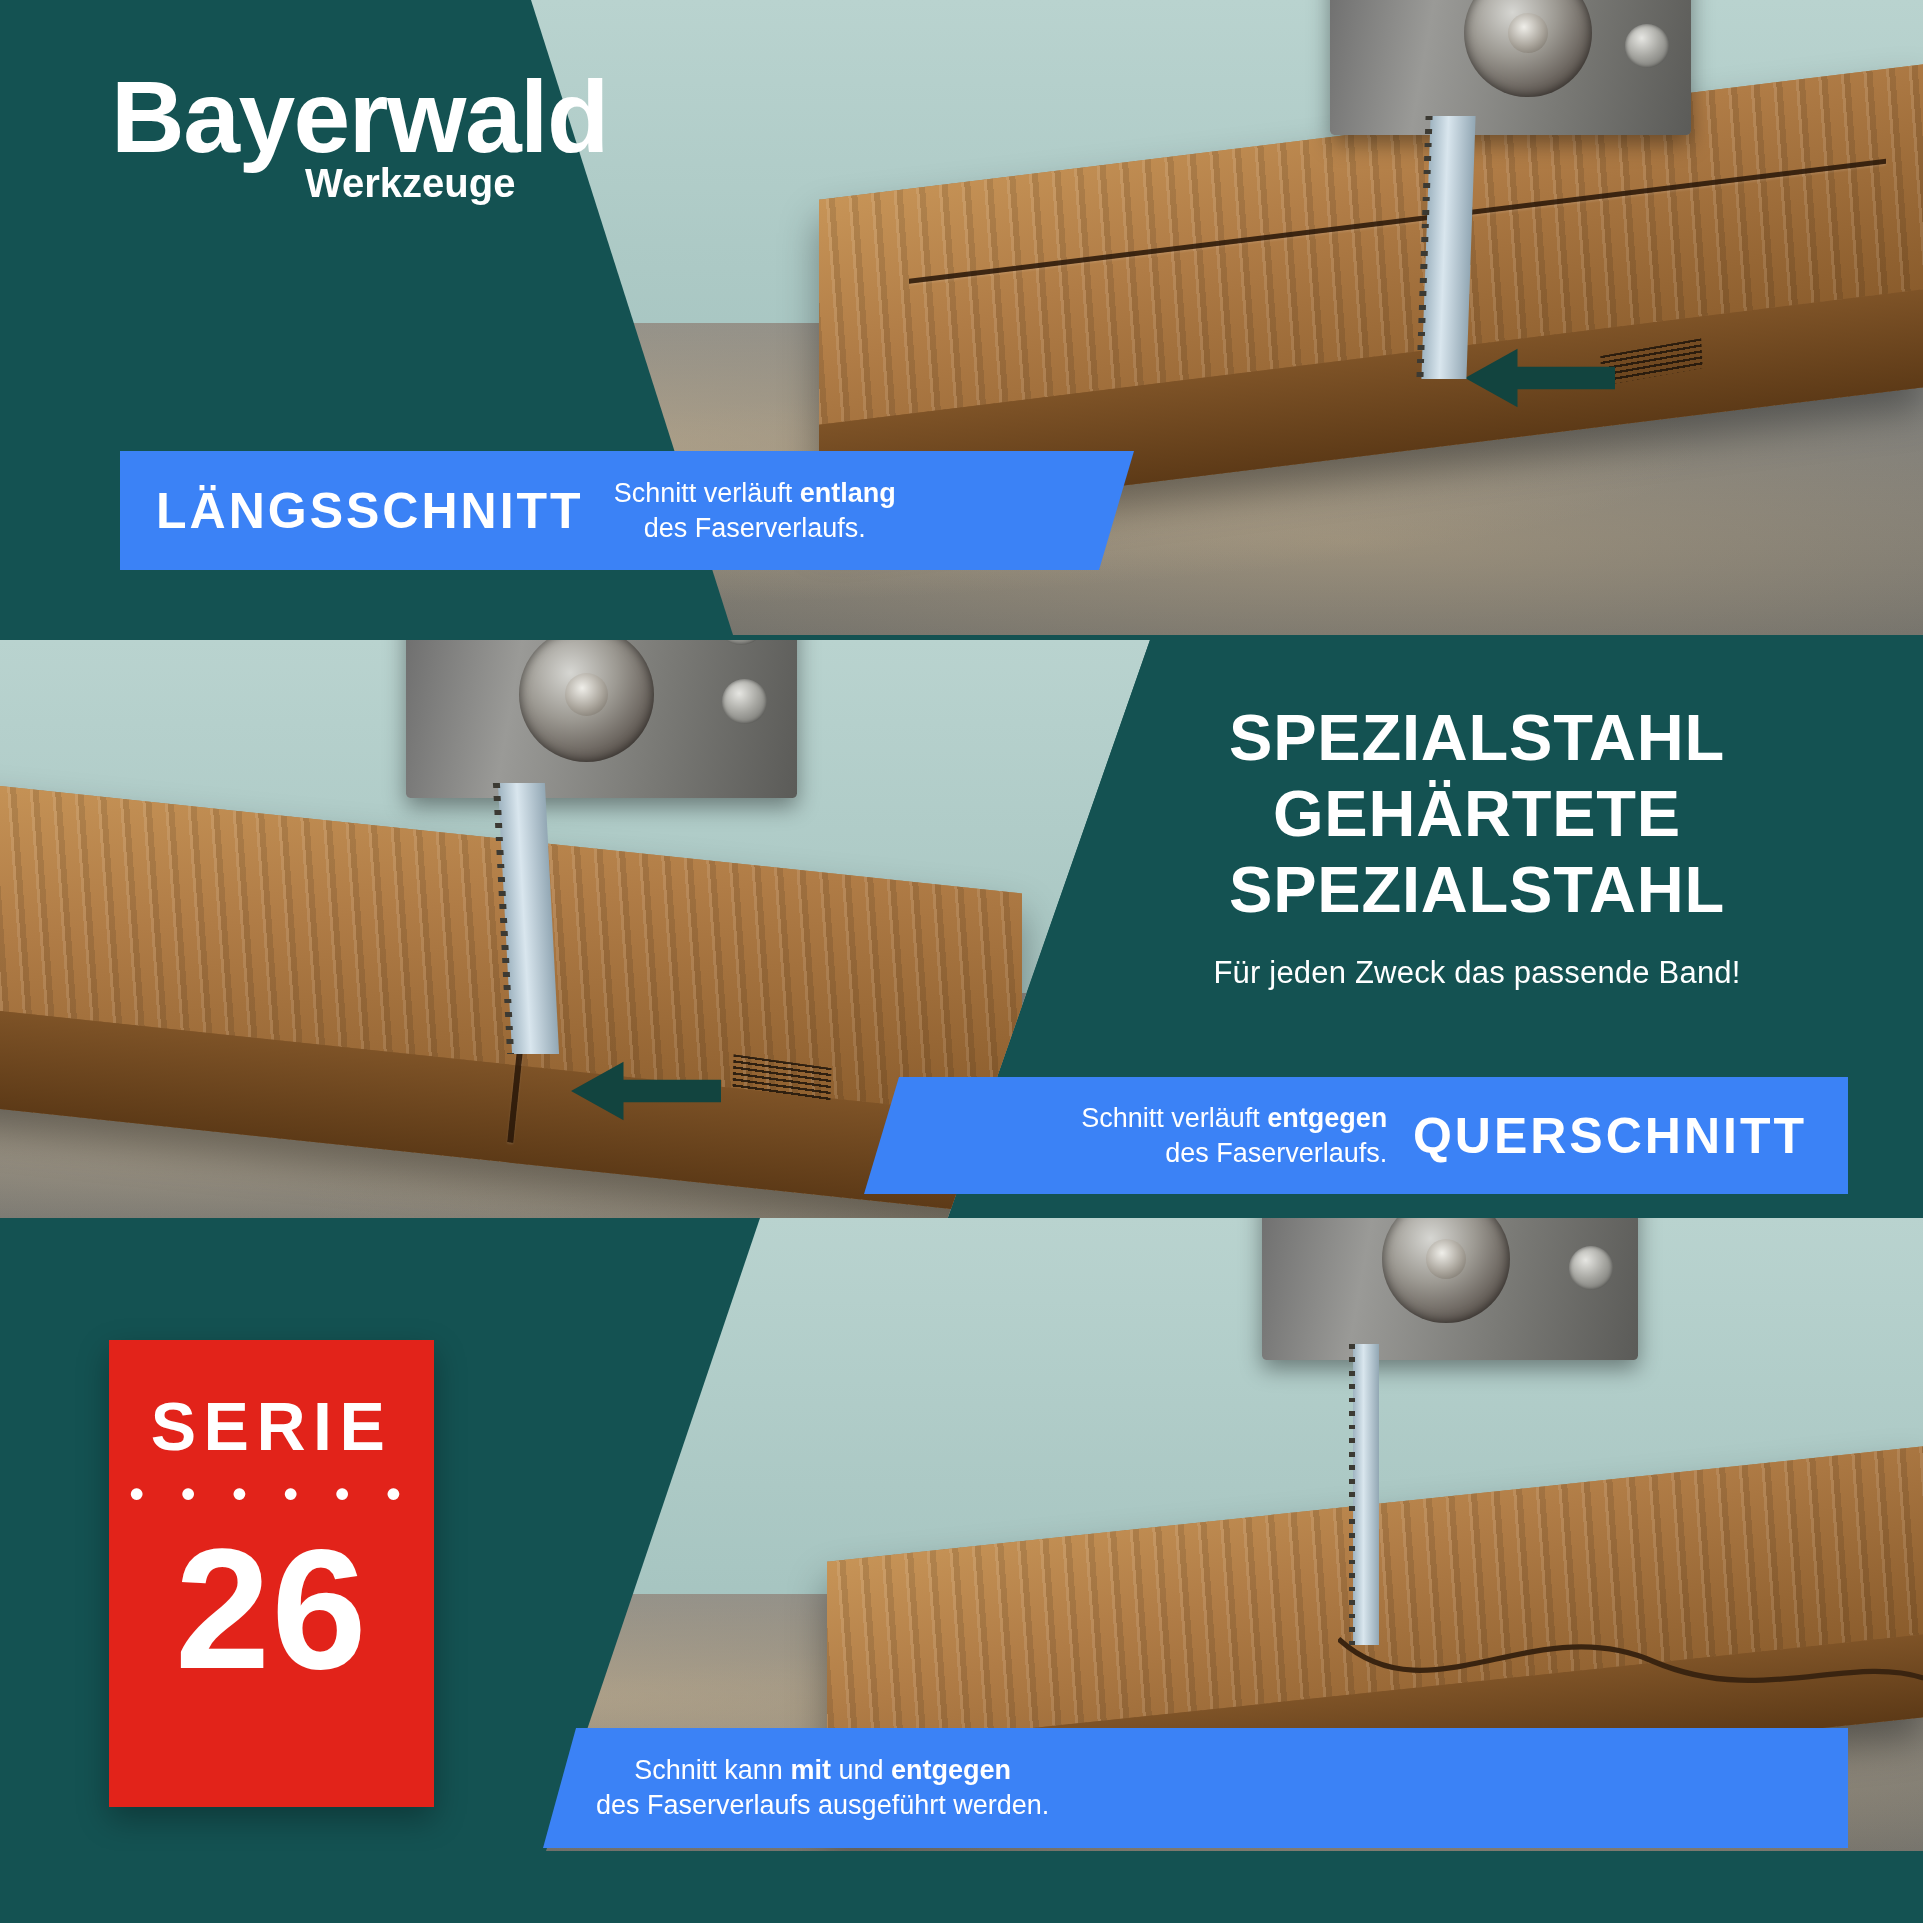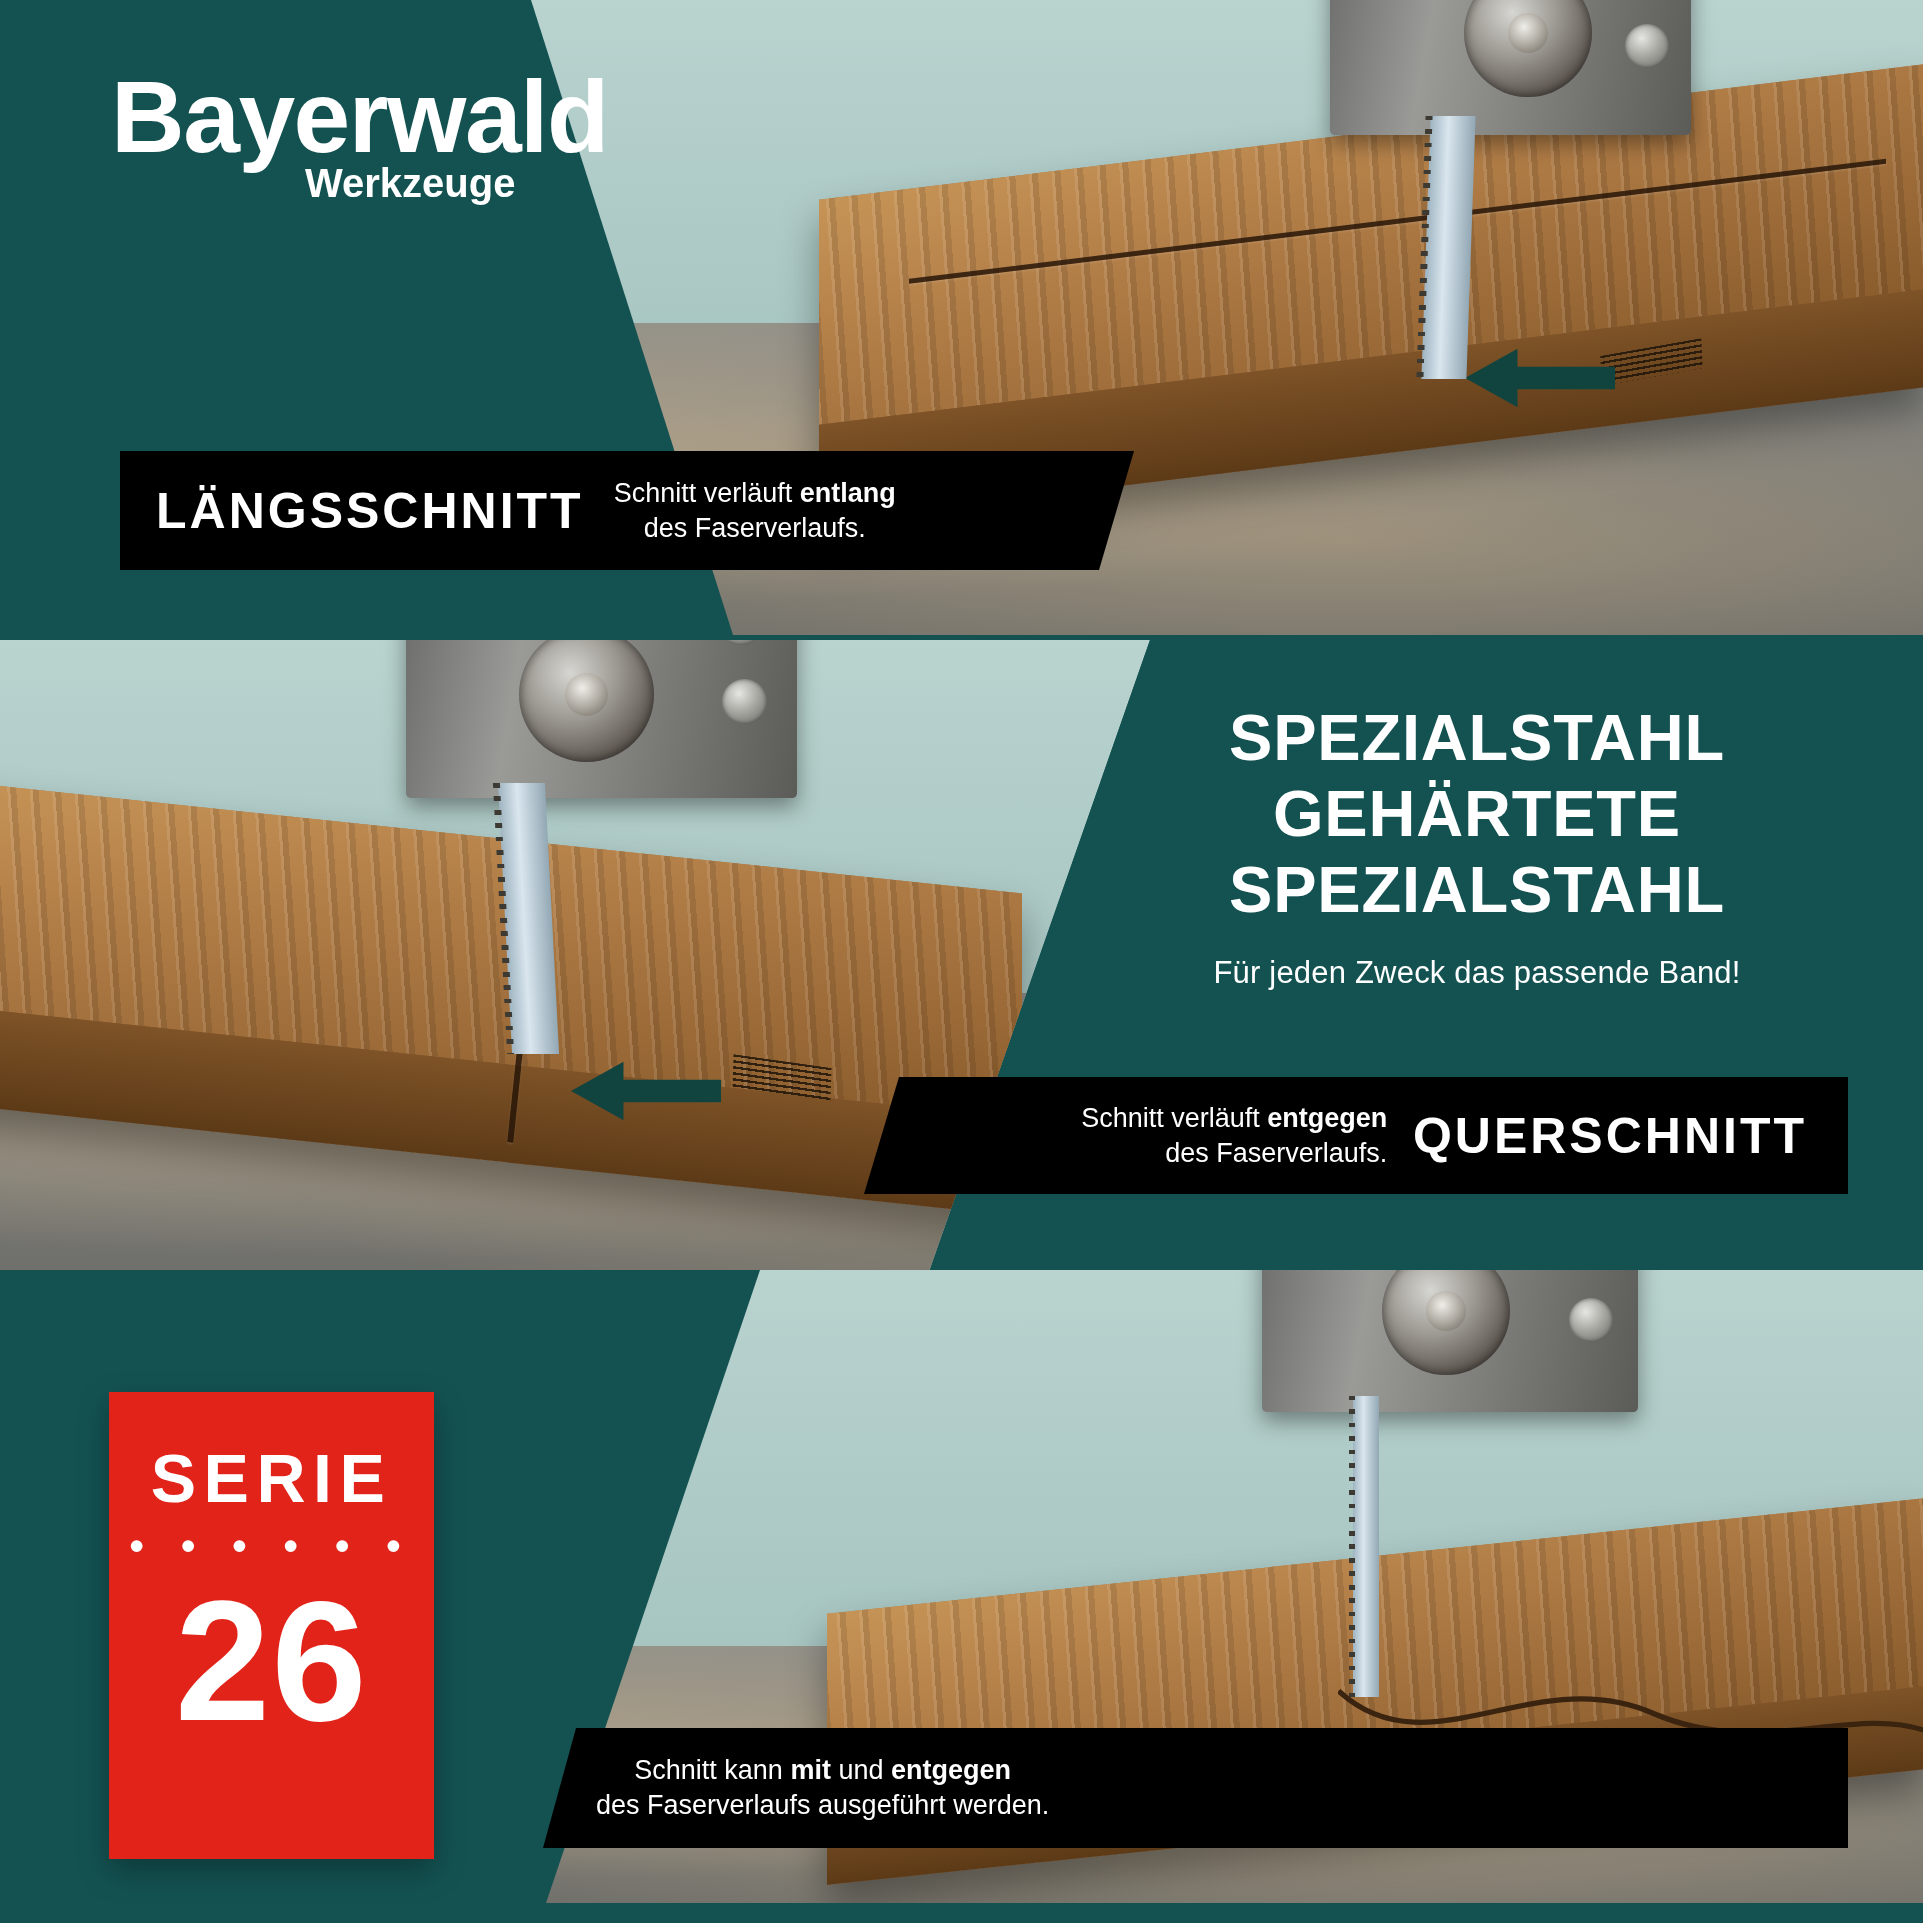--- a/index.html
+++ b/index.html
@@ -24,21 +24,21 @@
 
   
   .band {
     position: absolute;
     left: 0;
     width: 1924px;
     overflow: hidden;
   }
   #band1 { top: 0; height: 635px; }
   #band2 { top: 640px; height: 646px; }
-  #band3 { top: 1270px; height: 633px; }
+  #band3 { top: 1218px; height: 633px; }
 
   
   .photo {
     position: absolute;
     top: 0;
     height: 100%;
     overflow: hidden;
   }
 
   .wallbg {
@@ -160,21 +160,21 @@
     font-size: 40px;
     font-weight: 700;
     line-height: 1;
     margin-top: -4.5px;
     margin-left: 194px;
   }
 
   
   .ribbon {
     position: absolute;
-    background: #000000;
+    background: #3b82f6;
     display: flex;
     align-items: center;
     box-shadow: 0 7.5px 19.5px rgba(0,0,0,.28);
   }
   .ribbon .title {
     color: #fff;
     font-weight: 700;
     letter-spacing: 3px;
     font-size: 50px;
     white-space: nowrap;

